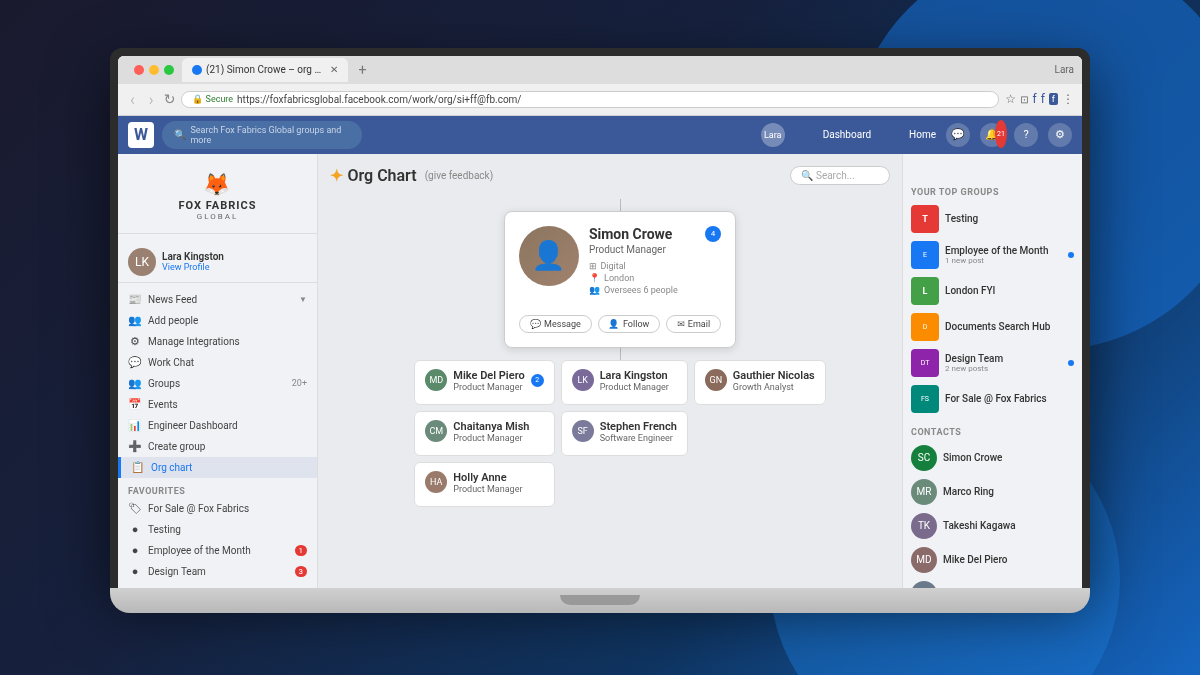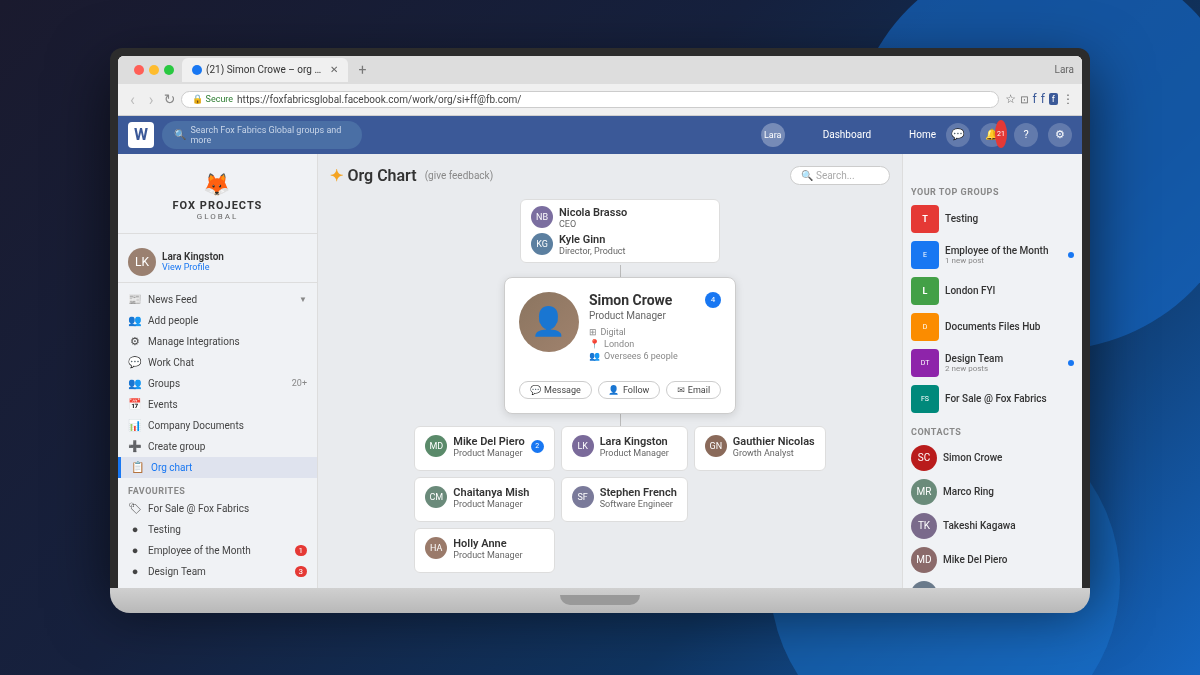--- a/index.html
+++ b/index.html
@@ -570,21 +570,21 @@
         </div>
       </div>
 
       <div class="fb-main">
 
         <div class="left-sidebar">
           <div class="logo-area">
             <div class="fox-logo">
               <span style="font-size:22px;">🦊</span>
             </div>
-            <div class="brand-name">FOX PROJECTS</div>
+            <div class="brand-name">FOX FABRICS</div>
             <div class="brand-sub">GLOBAL</div>
           </div>
           <div class="user-profile">
             <div class="avatar" style="background:#9a8070;">LK</div>
             <div>
               <div class="user-name">Lara Kingston</div>
               <div class="view-profile">View Profile</div>
             </div>
           </div>
 
@@ -609,21 +609,21 @@
             <span class="sidebar-icon">👥</span>
             <span class="sidebar-label">Groups</span>
             <span class="sidebar-count">20+</span>
           </div>
           <div class="sidebar-item">
             <span class="sidebar-icon">📅</span>
             <span class="sidebar-label">Events</span>
           </div>
           <div class="sidebar-item">
             <span class="sidebar-icon">📊</span>
-            <span class="sidebar-label">Company Documents</span>
+            <span class="sidebar-label">Engineer Dashboard</span>
           </div>
           <div class="sidebar-item">
             <span class="sidebar-icon">➕</span>
             <span class="sidebar-label">Create group</span>
           </div>
           <div class="sidebar-item active" style="background:#dfe3ee; border-left: 3px solid #1877f2;">
             <span class="sidebar-icon">📋</span>
             <span class="sidebar-label">Org chart</span>
           </div>
 
@@ -660,36 +660,20 @@
               (<span>give feedback</span>)
             </span>
             <div class="org-search">
               <span>🔍 </span>
               <span style="color:#aaa;">Search...</span>
             </div>
           </div>
 
           <div class="org-layout">
 
-            <div style="background:white; border:1px solid #ddd; border-radius:6px; padding:6px 10px; min-width:200px; margin-bottom:2px;">
-              <div style="display:flex; align-items:center; gap:6px; margin-bottom:4px;">
-                <div class="avatar-sm" style="background:#7b6ea0;">NB</div>
-                <div>
-                  <div class="node-name">Nicola Brasso</div>
-                  <div class="node-role">CEO</div>
-                </div>
-              </div>
-              <div style="display:flex; align-items:center; gap:6px;">
-                <div class="avatar-sm" style="background:#5b7fa0;">KG</div>
-                <div>
-                  <div class="node-name">Kyle Ginn</div>
-                  <div class="node-role">Director, Product</div>
-                </div>
-              </div>
-            </div>
             <div class="tree-line-v"></div>
 
             <div class="selected-node-wrapper">
               <div class="selected-node">
                 <div style="display:flex; justify-content:space-between; align-items:flex-start; margin-bottom:8px;">
                   <div class="selected-node-header">
                     <div class="selected-avatar" style="background:linear-gradient(135deg, #8b7560, #a0826d);">
                       <span style="font-size:28px;">👤</span>
                     </div>
                     <div>
@@ -824,21 +808,21 @@
           <div class="rs-item">
             <div class="rs-thumb" style="background:#43a047;">
                 <span style="color:white; font-size:9px; font-weight:bold;">L</span>
               </div>
             <span class="rs-name">London FYI</span>
           </div>
           <div class="rs-item">
             <div class="rs-thumb" style="background:#fb8c00;">
                 <span style="color:white; font-size:7px;">D</span>
               </div>
-            <span class="rs-name">Documents Files Hub</span>
+            <span class="rs-name">Documents Search Hub</span>
           </div>
           <div class="rs-item">
             <div class="rs-thumb" style="background:#8e24aa;">
                 <span style="color:white; font-size:7px;">DT</span>
               </div>
             <div style="flex:1;">
               <div class="rs-name">Design Team</div>
               <div class="rs-sub">2 new posts</div>
             </div>
             <div class="rs-dot"></div>
@@ -846,21 +830,21 @@
           <div class="rs-item">
             <div class="rs-thumb" style="background:#00897b;">
                 <span style="color:white; font-size:7px;">FS</span>
               </div>
             <span class="rs-name">For Sale @ Fox Fabrics</span>
           </div>
 
           <div class="rs-section">CONTACTS</div>
 
           <div class="rs-item">
-            <div class="contact-avatar" style="background:#b91c1c;">
+            <div class="contact-avatar" style="background:#15803d;">
                 <span>SC</span>
               </div>
             <span class="rs-name">Simon Crowe</span>
           </div>
           <div class="rs-item">
             <div class="contact-avatar" style="background:#6a8b7a;">
                 <span>MR</span>
               </div>
             <span class="rs-name">Marco Ring</span>
           </div>

